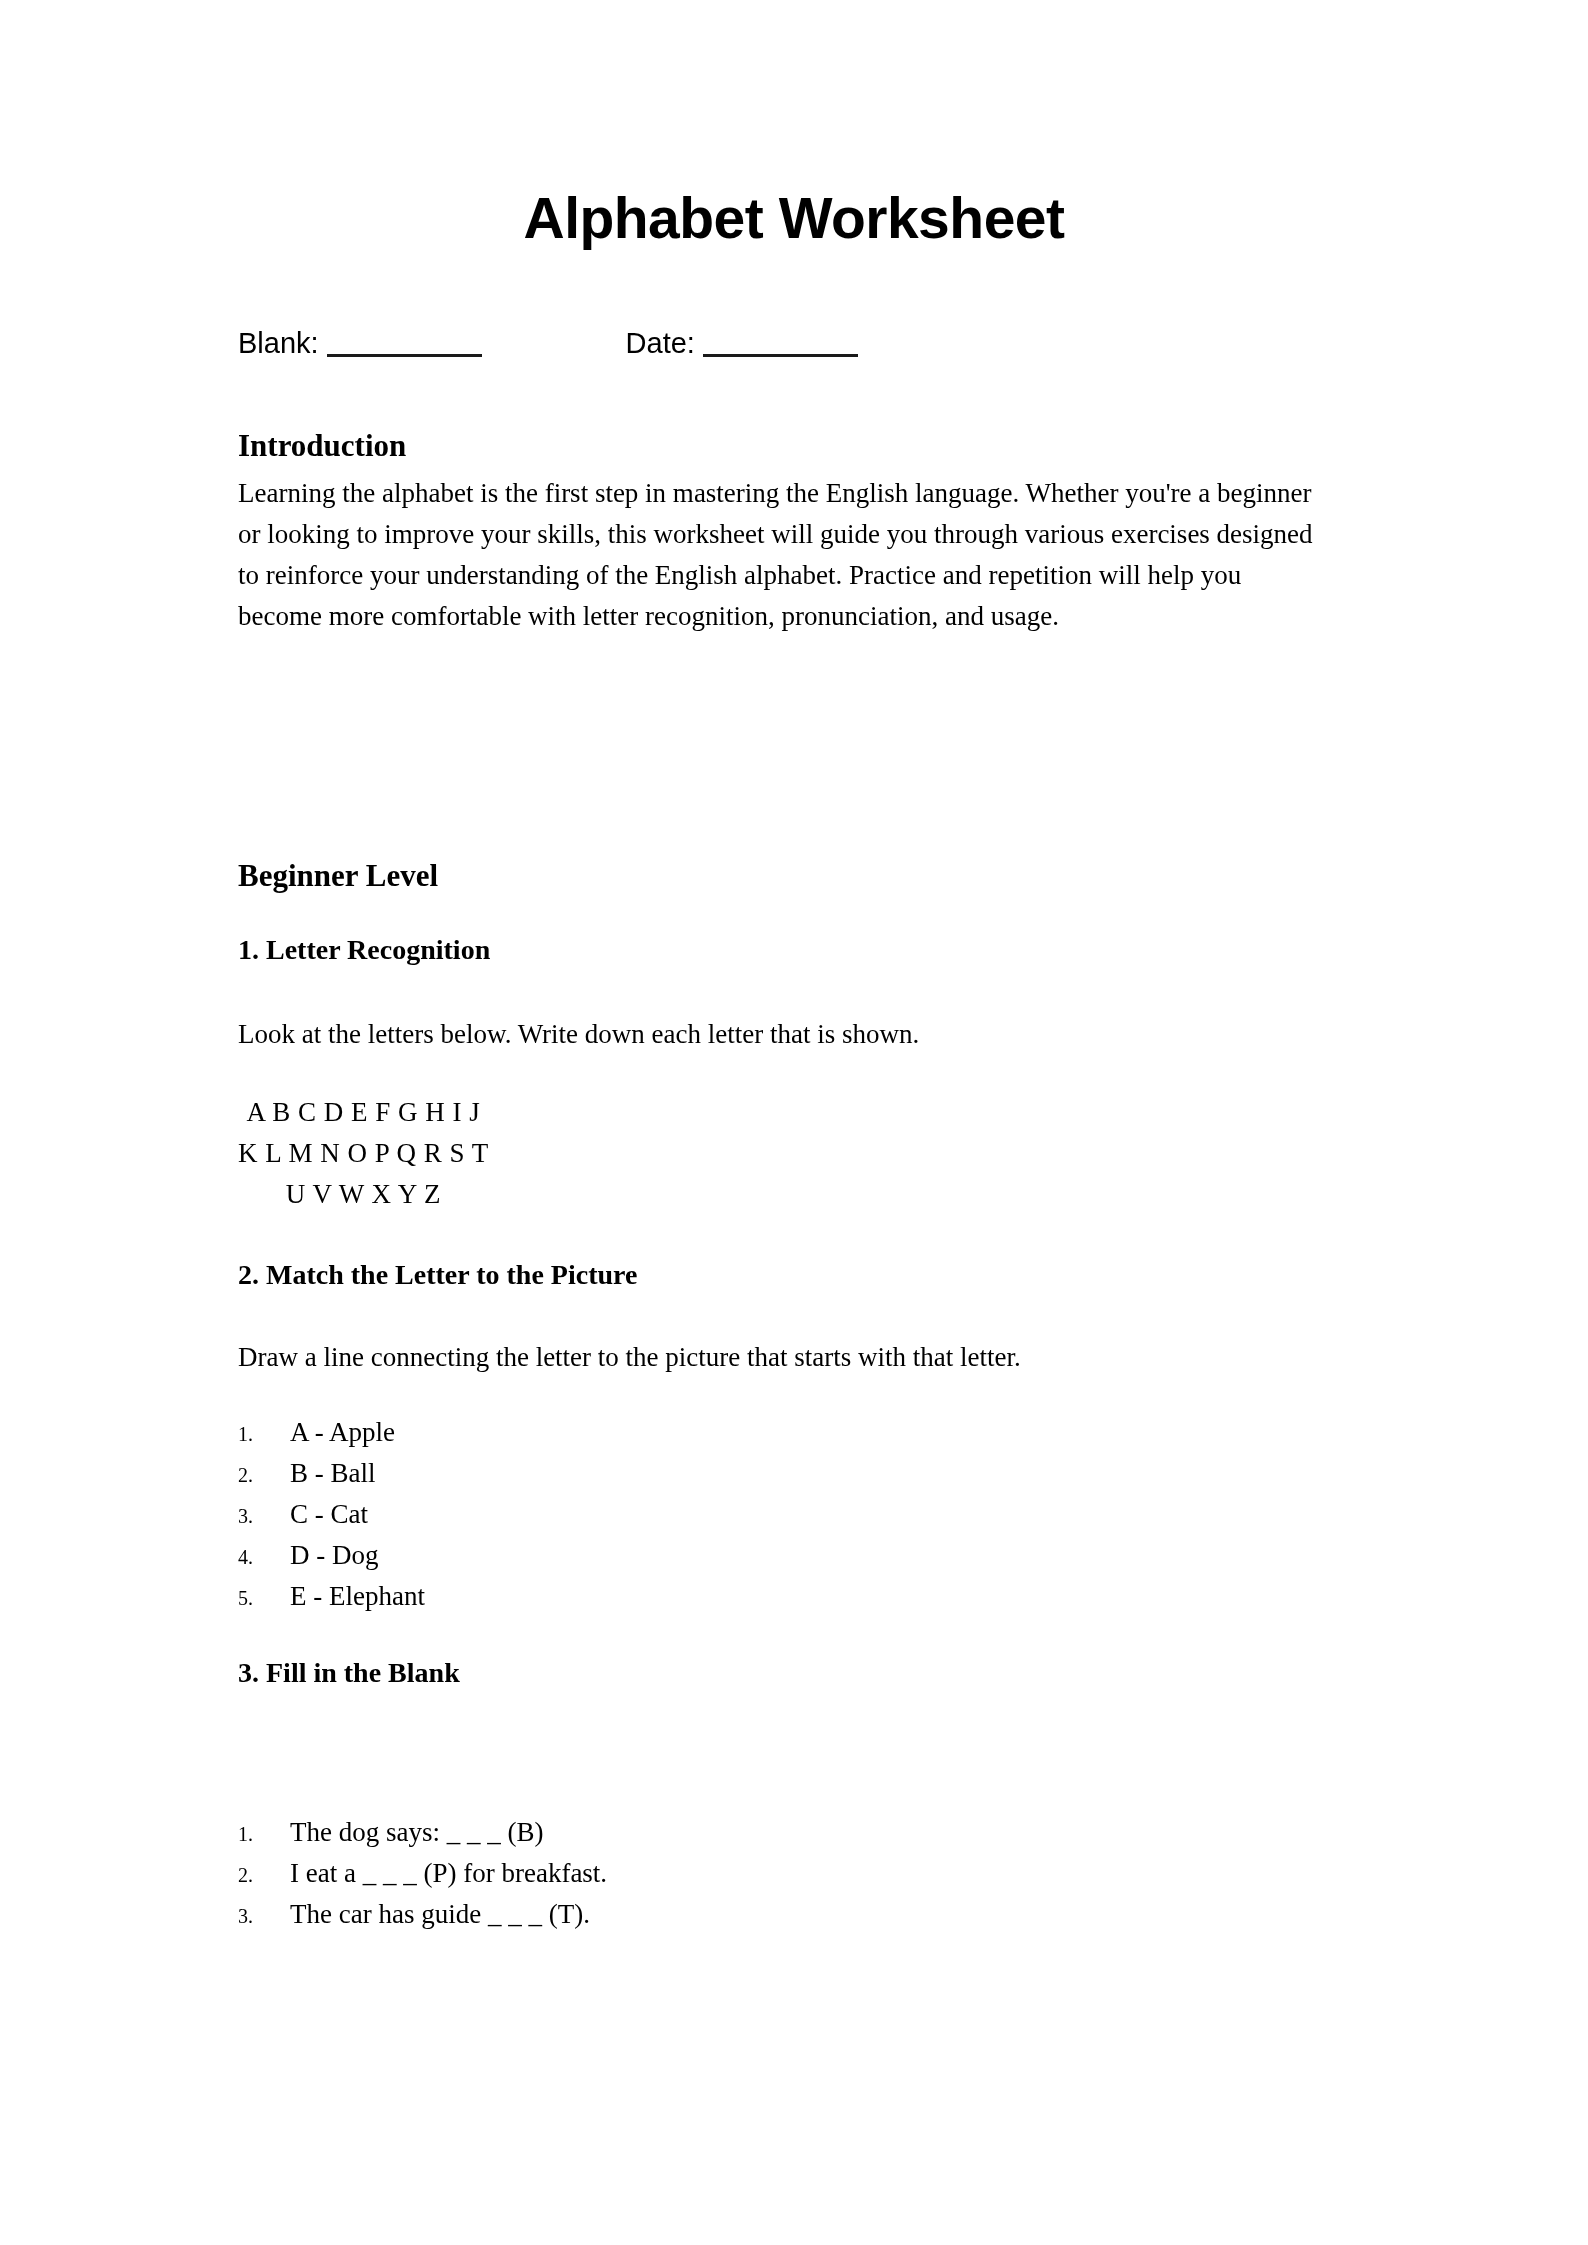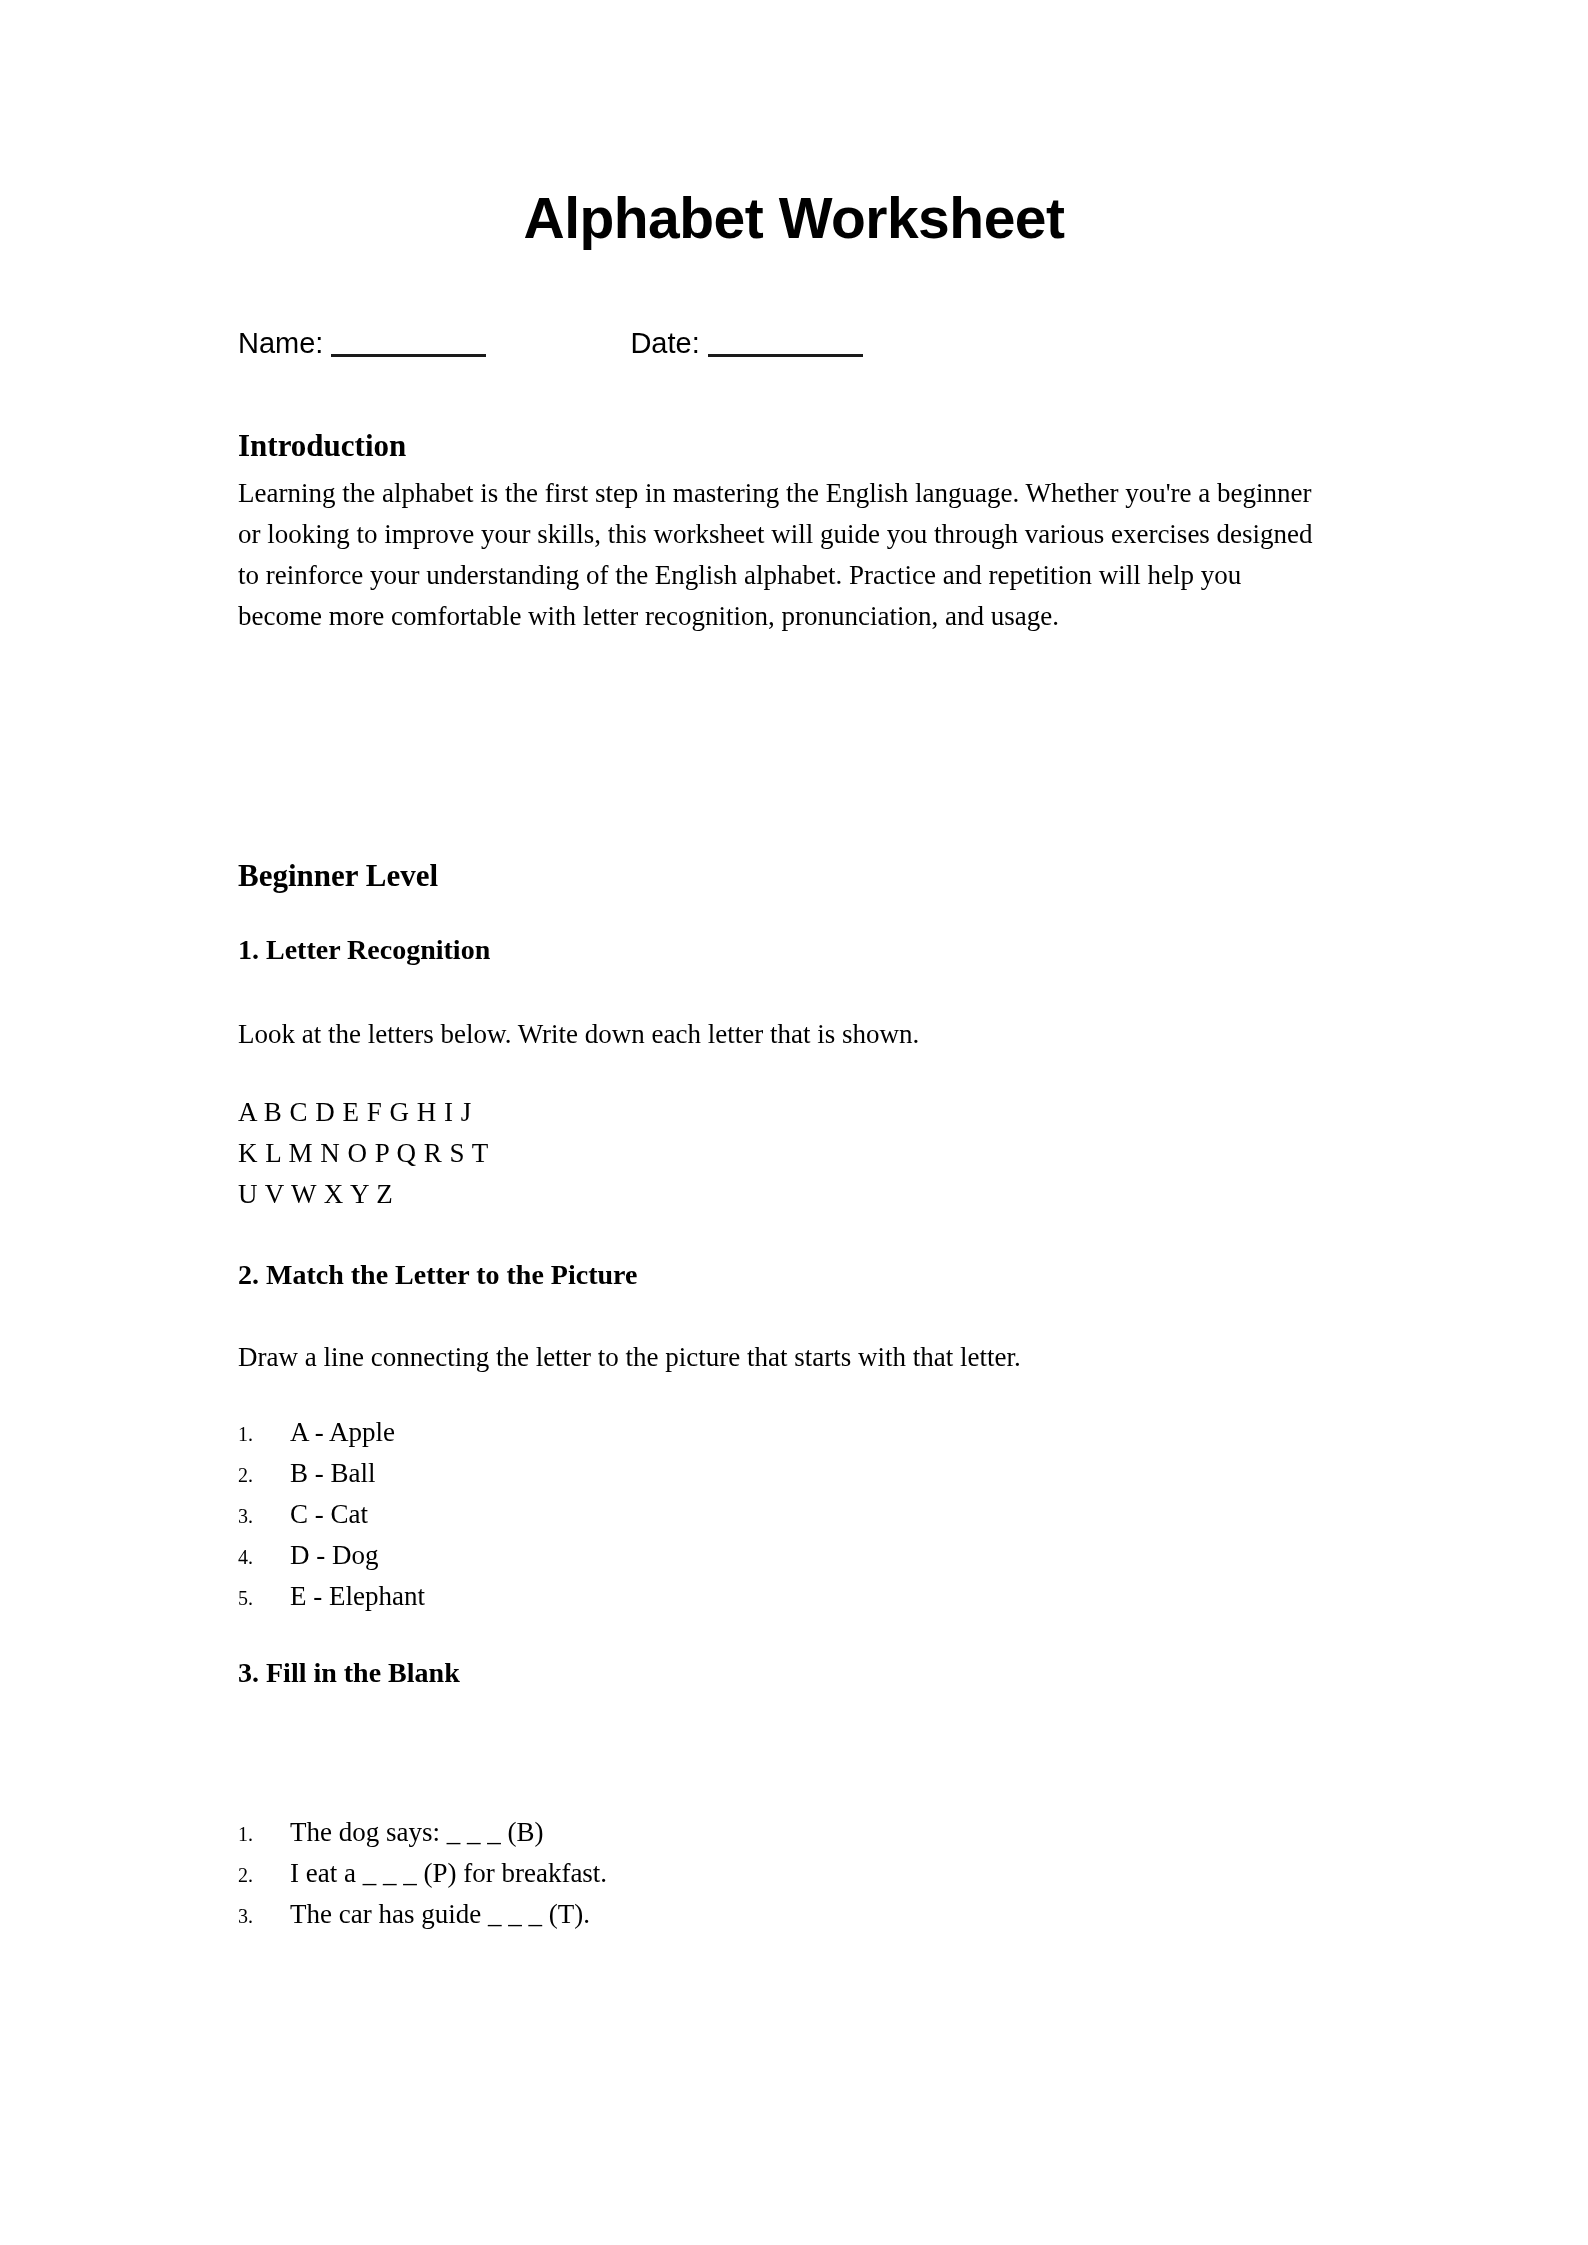--- a/index.html
+++ b/index.html
@@ -94,20 +94,21 @@
   }
 
   
   .alphabet-block {
     font-size: 27px;
     line-height: 41px;
     letter-spacing: 0.5px;
   }
   .alphabet-line {
     white-space: pre;
+    text-align: center;
   }
 
   
   ol.num-list {
     margin: 0;
     padding: 0;
     list-style: none;
     font-size: 27px;
     line-height: 41px;
   }
@@ -136,21 +137,21 @@
   }
 </style>
 </head>
 <body>
 
 <div class="page">
 
   <div class="doc-title">Alphabet Worksheet</div>
 
   <div class="namedate-row">
-    <span class="field name-field"><span class="field-label">Name:</span><span class="field-blank"></span></span><span class="field date-field"><span class="field-label">Date:</span><span class="field-blank"></span></span>
+    <span class="field name-field"><span class="field-label">Blank:</span><span class="field-blank"></span></span><span class="field date-field"><span class="field-label">Date:</span><span class="field-blank"></span></span>
   </div>
 
   <h2 class="blk section-heading" style="top:428px;">Introduction</h2>
   <p class="blk body-text" style="top:473px;">Learning the alphabet is the first step in mastering the English language. Whether you're a beginner or looking to improve your skills, this worksheet will guide you through various exercises designed to reinforce your understanding of the English alphabet. Practice and repetition will help you become more comfortable with letter recognition, pronunciation, and usage.</p>
 
   <h2 class="blk section-heading" style="top:858px;">Beginner Level</h2>
 
   <h3 class="blk sub-heading" style="top:935px;">1. Letter Recognition</h3>
   <p class="blk body-text" style="top:1014px;">Look at the letters below. Write down each letter that is shown.</p>
 

